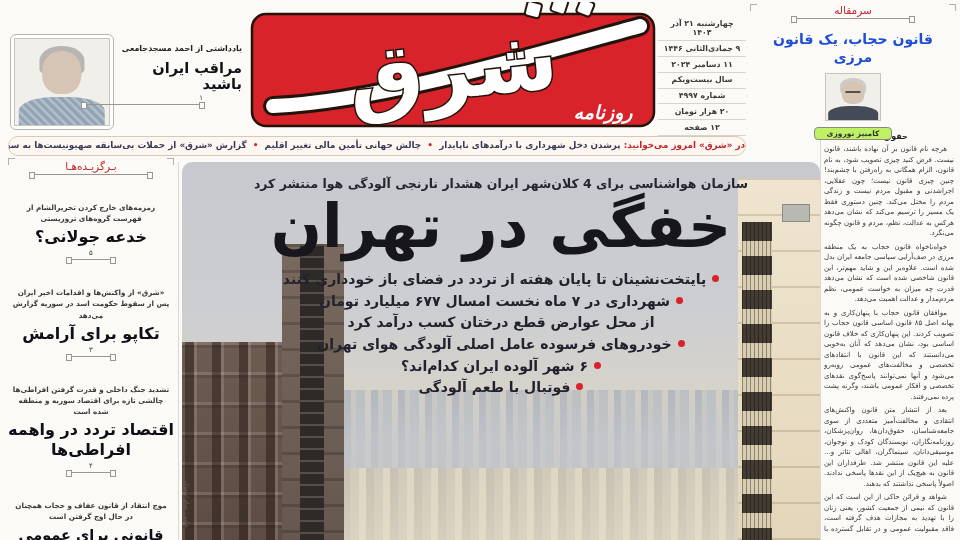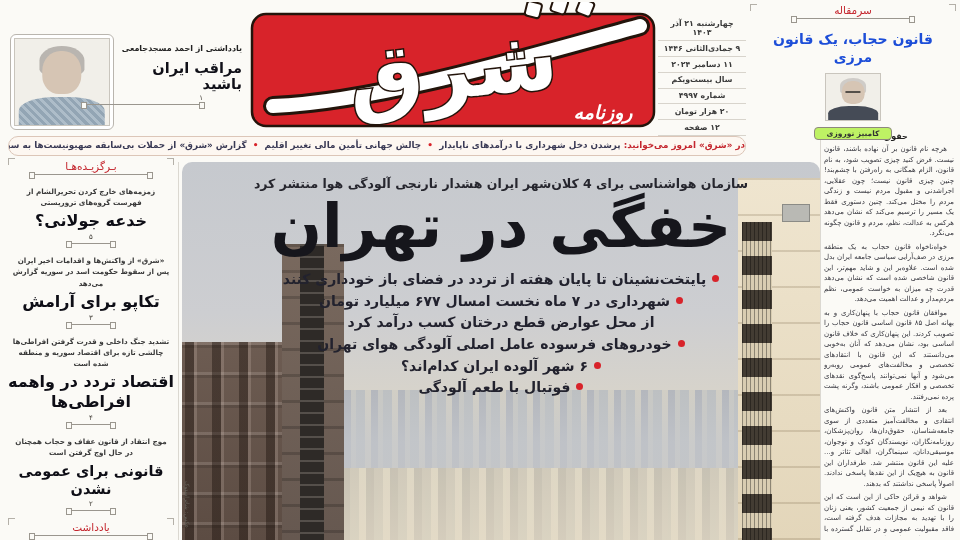--- a/index.html
+++ b/index.html
@@ -28,21 +28,21 @@
   
   .ticker{position:absolute;left:8px;top:136px;width:738px;height:20px;border:1px solid #dcc6b8;border-radius:10px;background:#fdf7f1;box-sizing:border-box;text-align:center;line-height:17px;font-size:8.8px;font-weight:bold;color:#3a3a55;white-space:nowrap;overflow:hidden;}
   .ticker .lead{color:#c4262e;}
   .ticker .tdot{color:#d8232a;font-size:9px;padding:0 3px;}
 
   
   .vline{position:absolute;width:1px;background:#dbd8d1;}
 
   
   .sidebar{position:absolute;left:8px;top:160px;width:166px;height:380px;text-align:center;}
-  .sb-kicker{font-size:7.2px;font-weight:bold;color:#3a3a3a;line-height:1.55;margin-top:7px;padding:0 4px;}
+  .sb-kicker{font-size:7.2px;font-weight:bold;color:#3a3a3a;line-height:1.55;margin-top:23px;padding:0 4px;}
   .sb-title{font-size:16px;font-weight:bold;color:#0e0e16;line-height:1.25;margin-top:3px;}
   .sb-title.small{font-size:14.5px;}
   .marker{width:46px;margin:3px auto 0;}
   .marker-num{font-size:7px;color:#44403a;line-height:1;}
 
   
   .cnr{position:absolute;width:6px;height:6px;border:0 solid #b4b0a8;}
   .cnr.tl{border-top-width:1px;border-left-width:1px;}
   .cnr.tr{border-top-width:1px;border-right-width:1px;}
 

